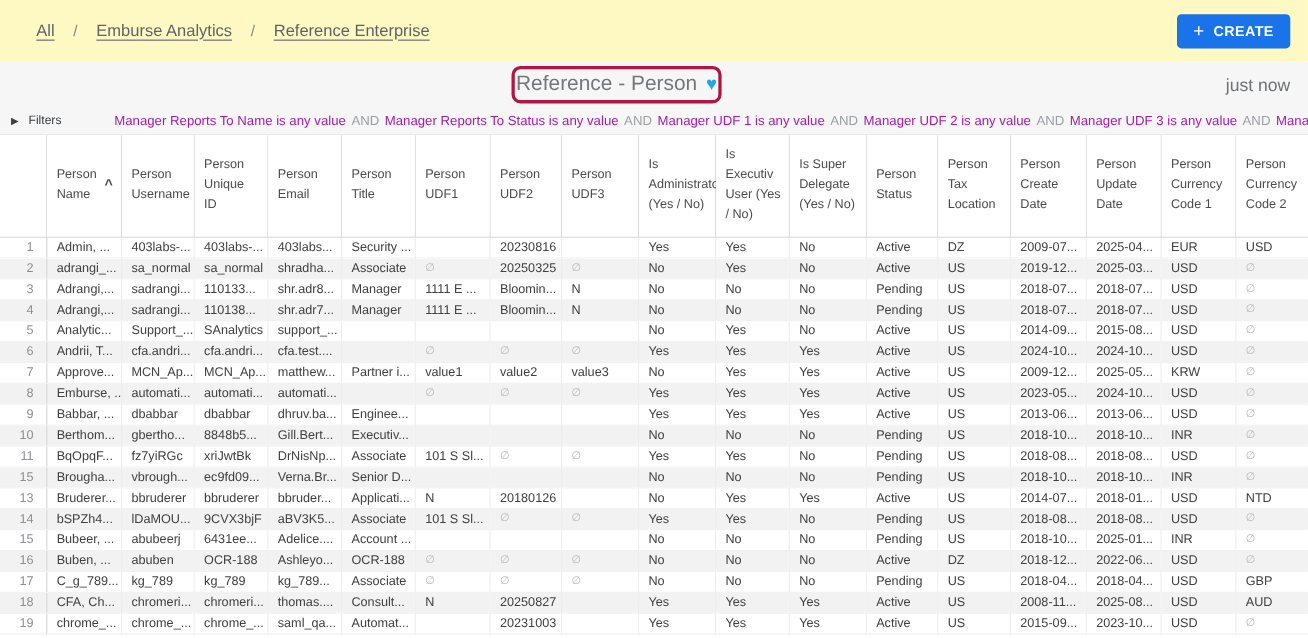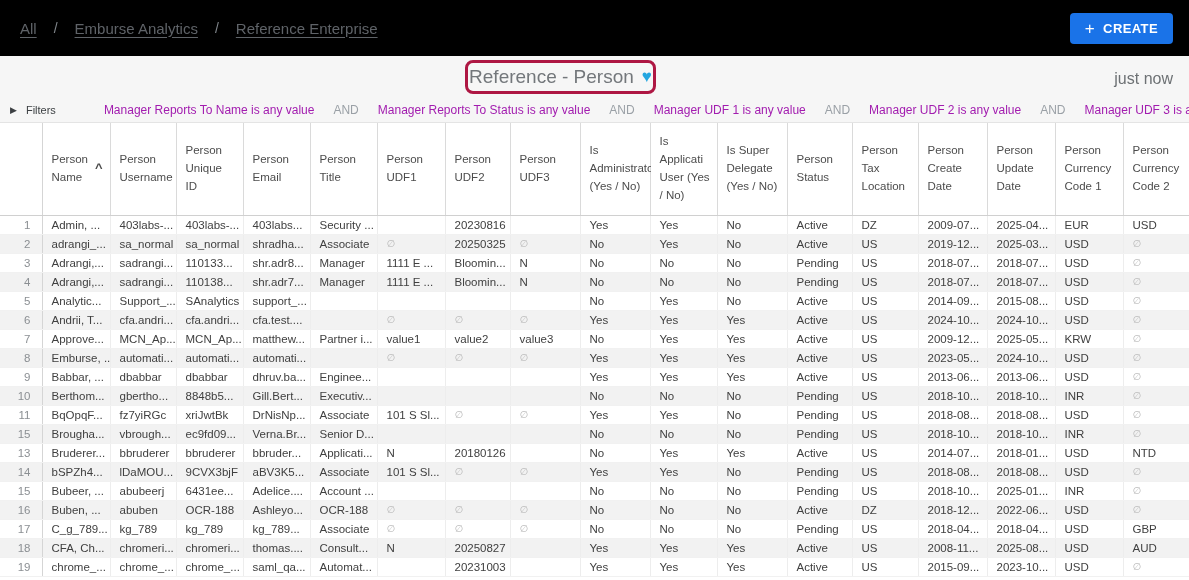--- a/index.html
+++ b/index.html
@@ -1,20 +1,20 @@
 <!DOCTYPE html>
 <html><head>
 <meta charset="utf-8">
 <style>
   * { box-sizing: border-box; margin: 0; padding: 0; }
   html,body { width:1189px; height:580px; overflow:hidden; background:#fff;
               font-family:"Liberation Sans","DejaVu Sans",sans-serif; }
 
   
-  .topbar { position:relative; height:56px; background:#000000; display:flex; align-items:center; padding-left:20px; }
+  .topbar { position:relative; height:56px; background:#fef9c3; display:flex; align-items:center; padding-left:33px; }
   .crumb { font-size:15px; color:#5f6368; text-decoration:underline; text-underline-offset:3px; cursor:pointer; }
   .crumb-sep { font-size:14px; color:#80868b; margin:0 17px; }
   .create-btn { position:absolute; right:16px; top:13px; height:31px; padding:0 15px;
                 background:#1a73e8; border:none; border-radius:4px; color:#fff;
                 font-size:13px; font-weight:bold; letter-spacing:.4px; display:flex;
                 align-items:center; gap:8px; cursor:pointer; font-family:inherit; }
   .create-plus { font-size:17px; font-weight:normal; line-height:1; }
 
   
   .strip { background:#f6f6f6; border-bottom:1px solid #e4e4e4; height:67px; }
@@ -24,21 +24,21 @@
                position:relative; left:-34px; }
   .title-text { font-size:19px; color:#73777b; }
   .heart { color:#24a6e0; font-size:17px; line-height:1; }
   .just-now { position:absolute; right:16px; top:14px; font-size:16px; color:#6d7174; }
 
   .filters-row { display:flex; align-items:center; height:26px; padding-left:10px; }
   .filters-caret { font-size:9px; color:#3c4043; margin-right:9px; }
   .filters-label { font-size:11px; color:#3c4043; margin-right:48px; cursor:pointer; }
   .filter-expr { flex:1; white-space:nowrap; overflow:hidden; font-size:12px; }
   .filter-expr .cond { color:#a21caf; cursor:pointer; }
-  .filter-expr .and { color:#9aa0a6; margin:0 19px; }
+  .filter-expr .and { color:#9aa0a6; margin:0 5px; }
 
   
   .table-wrap { background:#fff; }
   table { border-collapse:collapse; table-layout:fixed; width:1189px; }
   thead th { height:92px; vertical-align:middle; text-align:left; font-weight:normal;
              font-size:11.5px; line-height:1.55; color:#4c4c4c; padding:0 6px 0 9px;
              border-right:1px solid #dadada; border-bottom:1px solid #d0d0d0;
              position:relative; background:#fff; cursor:pointer; }
   thead th.gutter { border-right:1px solid #d5d5d5; cursor:default; }
   thead th:last-child { border-right:none; }
@@ -111,21 +111,21 @@
           <th class="gutter"></th>
           <th>Person Name<span class="sort-caret">^</span></th>
           <th>Person Username</th>
           <th>Person Unique ID</th>
           <th>Person Email</th>
           <th>Person Title</th>
           <th>Person UDF1</th>
           <th>Person UDF2</th>
           <th>Person UDF3</th>
           <th>Is Administrato (Yes / No)</th>
-          <th>Is Applicati User (Yes / No)</th>
+          <th>Is Executiv User (Yes / No)</th>
           <th>Is Super Delegate (Yes / No)</th>
           <th>Person Status</th>
           <th>Person Tax Location</th>
           <th>Person Create Date</th>
           <th>Person Update Date</th>
           <th>Person Currency Code 1</th>
           <th>Person Currency Code 2</th>
         </tr>
     </thead>
     <tbody>

